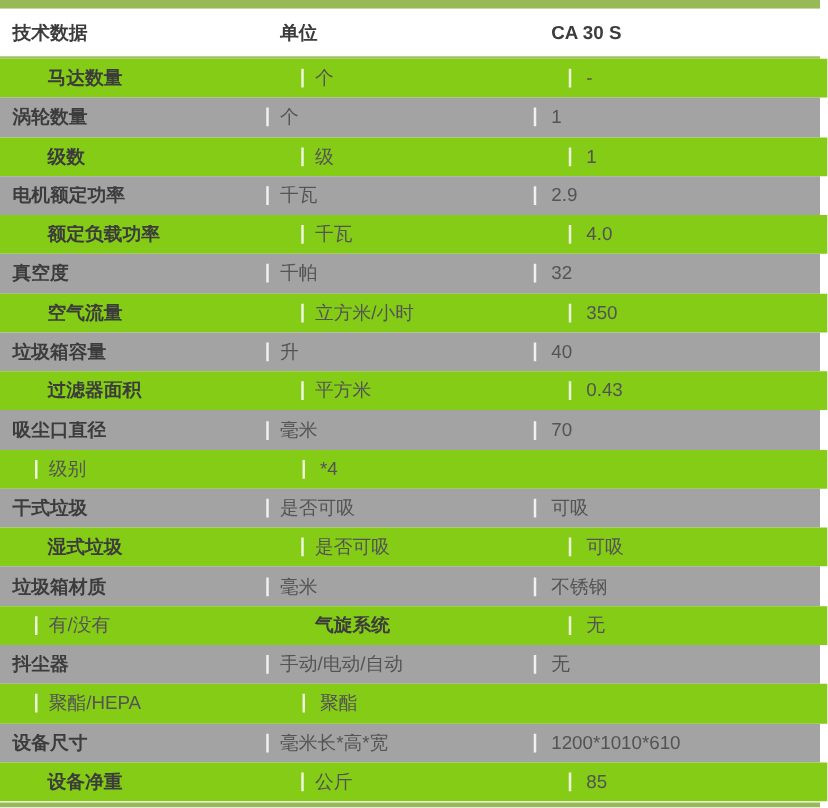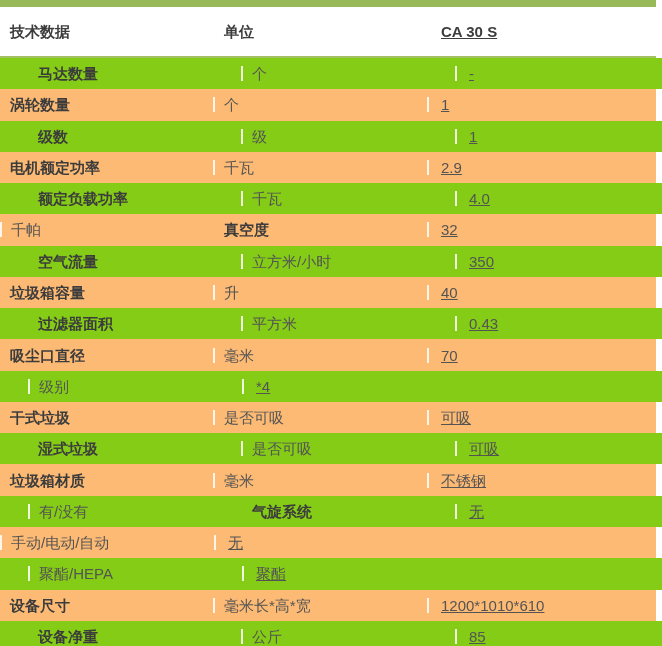--- a/index.html
+++ b/index.html
@@ -13,21 +13,21 @@
   }
   .top-bar {
     width: 656px;
     height: 7px;
     background: #98B958;
   }
   .header-row {
     display: flex;
     align-items: center;
     width: 656px;
-    height: 49px;
+    height: 38px;
     background: #ffffff;
   }
   .header-row .cell {
     font-weight: bold;
     font-size: 15px;
     color: #3C3C3C;
   }
   .header-sep {
     width: 656px;
     height: 2px;
@@ -39,21 +39,21 @@
     width: 656px;
     height: 594px;
   }
   .row {
     display: flex;
     align-items: center;
     flex: 1 1 auto;
     width: 656px;
   }
   .row.green { background: #84cc16; padding-left: 28px; }
-  .row.white { background: #fdba74; }
+  .row.white { background: #a3a3a3; }
   .cell {
     box-sizing: border-box;
     font-size: 15px;
     line-height: 1;
     white-space: pre;
     overflow: hidden;
   }
   .c1 {
     width: 213px;
     padding-left: 10px;
@@ -64,21 +64,20 @@
     width: 214px;
     padding-left: 9px;
     color: #545454;
     border-left: 2px solid rgba(255,255,255,0.85);
   }
   .c3 {
     width: 229px;
     padding-left: 12px;
     color: #545454;
     border-left: 2px solid rgba(255,255,255,0.85);
-    text-decoration: underline;
   }
   .header-row .c2, .header-row .c3 { border-left: 2px solid rgba(255,255,255,0); color: #3C3C3C; }
   .bottom-gap {
     width: 656px;
     height: 1px;
     background: #ffffff;
   }
   .bottom-bar {
     width: 656px;
     height: 7px;
@@ -119,22 +118,22 @@
         <div class="cell c1">电机额定功率</div>
         <div class="cell c2">千瓦</div>
         <div class="cell c3">2.9</div>
       </div>
       <div class="row green">
         <div class="cell c1">额定负载功率</div>
         <div class="cell c2">千瓦</div>
         <div class="cell c3">4.0</div>
       </div>
       <div class="row white">
+        <div class="cell c1">真空度</div>
         <div class="cell c2">千帕</div>
-        <div class="cell c1">真空度</div>
         <div class="cell c3">32</div>
       </div>
       <div class="row green">
         <div class="cell c1">空气流量</div>
         <div class="cell c2">立方米/小时</div>
         <div class="cell c3">350</div>
       </div>
       <div class="row white">
         <div class="cell c1">垃圾箱容量</div>
         <div class="cell c2">升</div>
@@ -168,20 +167,21 @@
         <div class="cell c1">垃圾箱材质</div>
         <div class="cell c2">毫米</div>
         <div class="cell c3">不锈钢</div>
       </div>
       <div class="row green">
         <div class="cell c2">有/没有</div>
         <div class="cell c1">气旋系统</div>
         <div class="cell c3">无</div>
       </div>
       <div class="row white">
+        <div class="cell c1">抖尘器</div>
         <div class="cell c2">手动/电动/自动</div>
         <div class="cell c3">无</div>
       </div>
       <div class="row green">
         <div class="cell c2">聚酯/HEPA</div>
         <div class="cell c3">聚酯</div>
       </div>
       <div class="row white">
         <div class="cell c1">设备尺寸</div>
         <div class="cell c2">毫米长*高*宽</div>

